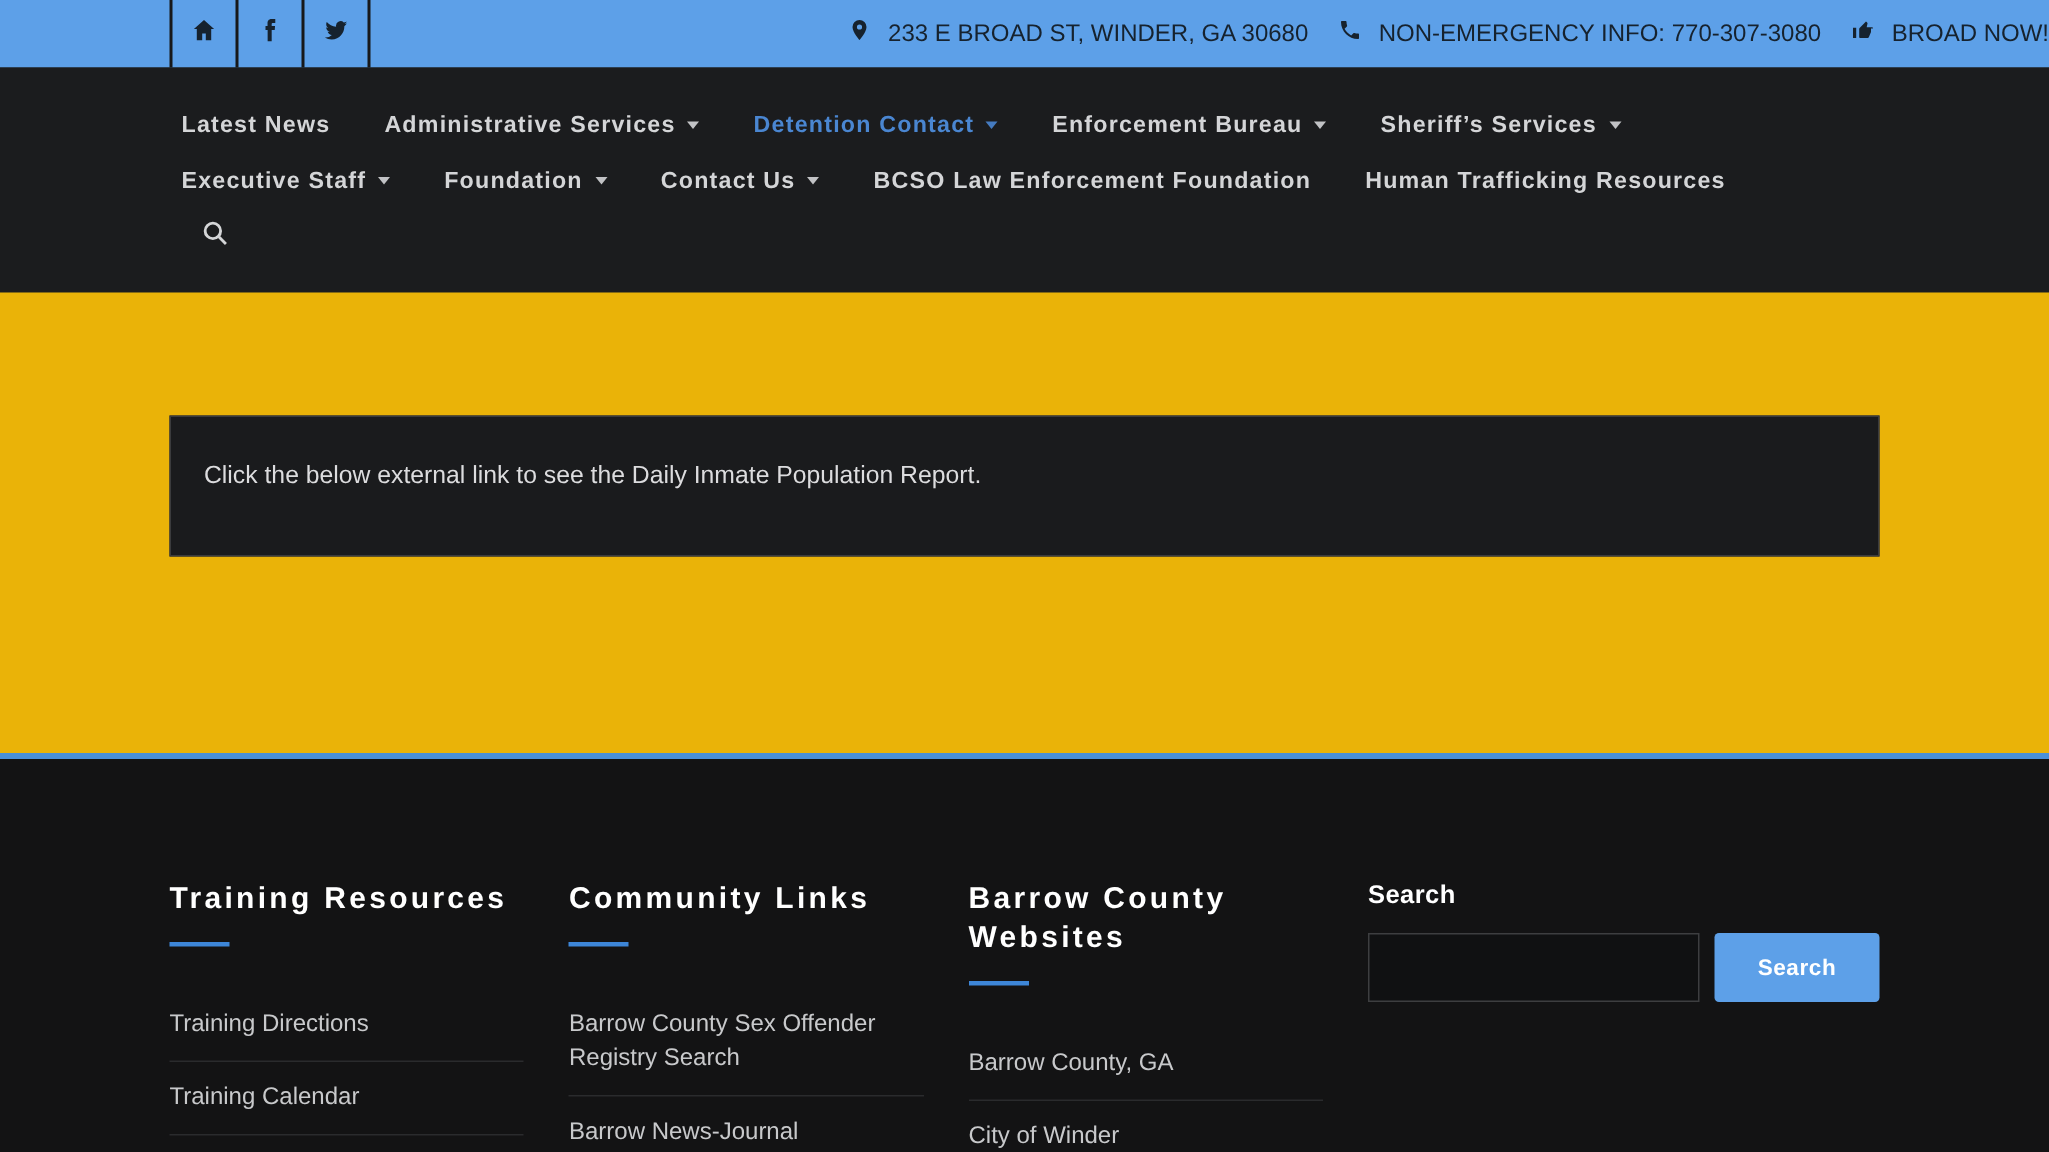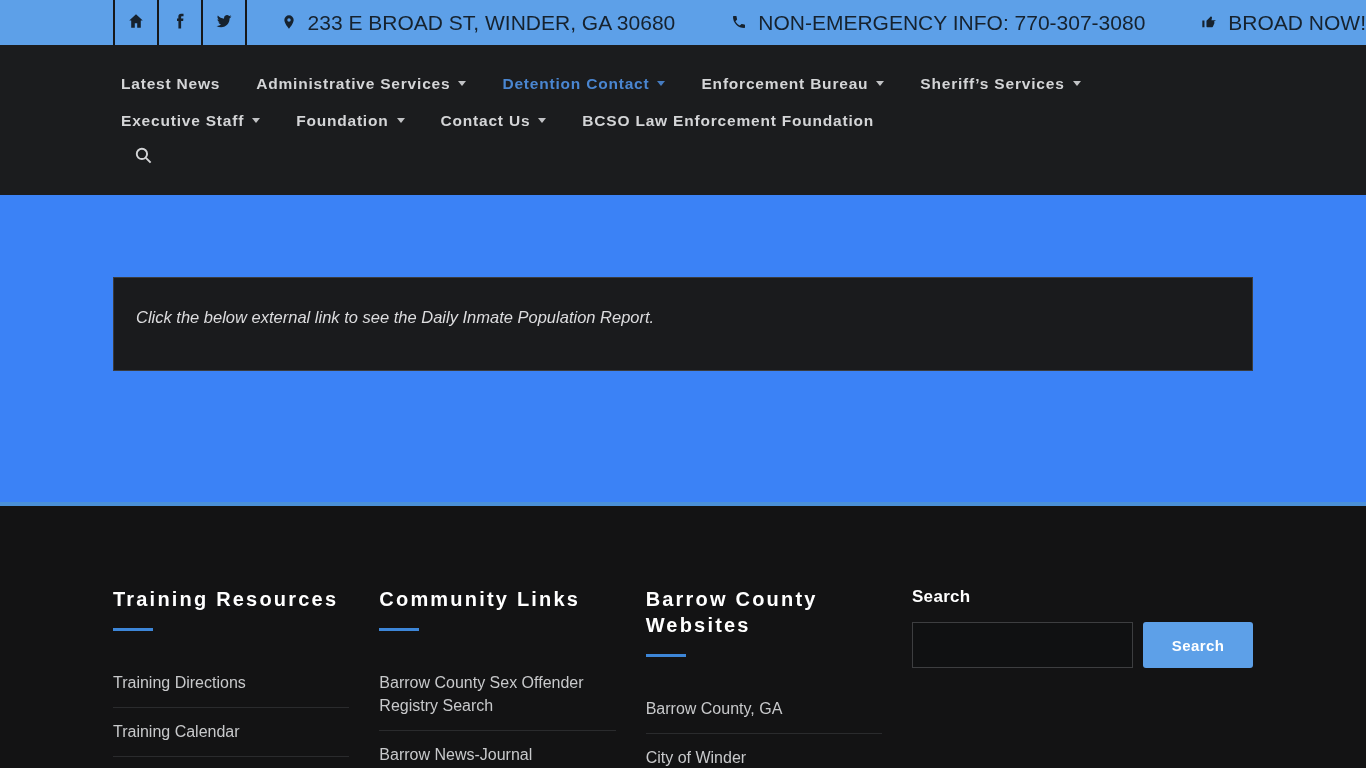--- a/index.html
+++ b/index.html
@@ -6,39 +6,39 @@
   html,body { width:1366px; height:768px; overflow:hidden; background:#232427;
               font-family:"Liberation Sans", sans-serif; }
 
   
   .topbar { height:45px; background:#5da0e8; display:flex; align-items:stretch; color:#16222e; }
   .topbar-social { display:flex; margin-left:113px; border-left:2px solid #17181a; }
   .social-cell { width:44px; display:flex; align-items:center; justify-content:center;
                  border-right:2px solid #17181a; color:#16222e; cursor:pointer; }
   .social-cell svg { width:18px; height:18px; fill:currentColor; }
   .topbar-info { flex:1; display:flex; align-items:center; justify-content:flex-end;
-                 gap:56px; font-size:21px; }
+                 gap:20px; font-size:16px; }
   .info-item { display:flex; align-items:center; gap:11px; white-space:nowrap; }
   .info-item svg { width:16px; height:16px; fill:currentColor; }
 
   
   .navbar { height:150px; background:#1b1c1e; padding-top:20px;padding-left:16px; }
   .nav-inner { width:1140px; margin:0 auto; }
   .nav-row { display:flex; gap:36px; height:37px; align-items:center; }
   .nav-item { color:#d4d5d7; font-size:15.5px; font-weight:700; letter-spacing:0.8px;
               text-decoration:none; white-space:nowrap; display:flex; align-items:center; cursor:pointer; }
   .nav-item.active { color:#4a86d1; }
   .caret { display:inline-block; width:0; height:0; margin-left:8px;
            border-left:4px solid transparent; border-right:4px solid transparent;
            border-top:5px solid currentColor; opacity:0.9; }
   .nav-search { color:#d4d5d7; cursor:pointer; display:flex; align-items:center; margin-left:13px; }
   .nav-search svg { width:19px; height:19px; stroke:currentColor; fill:none; stroke-width:2.4; }
 
   
-  .content { height:307px; background:#3b82f6;font-style:italic; }
+  .content { height:307px; background:#eab308; }
   .notice-box { width:1140px; margin:0 auto; position:relative; top:82px;
                 background:#1a1b1d; border:1px solid #3a3b3d; padding:27px 22px 40px; }
   .notice-text { color:#dcdcde; font-size:16.5px; line-height:1.5; }
   .notice-link { display:inline-block; margin-top:26px; color:#569ae3; font-size:17px;
                  text-decoration:underline; cursor:pointer; }
 
   .blue-divider { height:4px; background:#4a90d9; }
 
   
   .footer { height:262px; background:#131314; padding-top:80px; }
@@ -134,20 +134,23 @@
           <span>Foundation</span>
           <span class="caret"></span>
         </a>
       <a class="nav-item">
           <span>Contact Us</span>
           <span class="caret"></span>
         </a>
       <a class="nav-item">
           <span>BCSO Law Enforcement Foundation</span>
         </a>
+      <a class="nav-item">
+          <span>Human Trafficking Resources</span>
+        </a>
     </div>
     <div class="nav-row">
       <a class="nav-search">
         <span><svg viewBox="0 0 24 24" width="19" height="19">
               <circle cx="10" cy="10" r="6.5"></circle>
               <line x1="15" y1="15" x2="21" y2="21"></line>
             </svg></span>
       </a>
     </div>
   </div>

